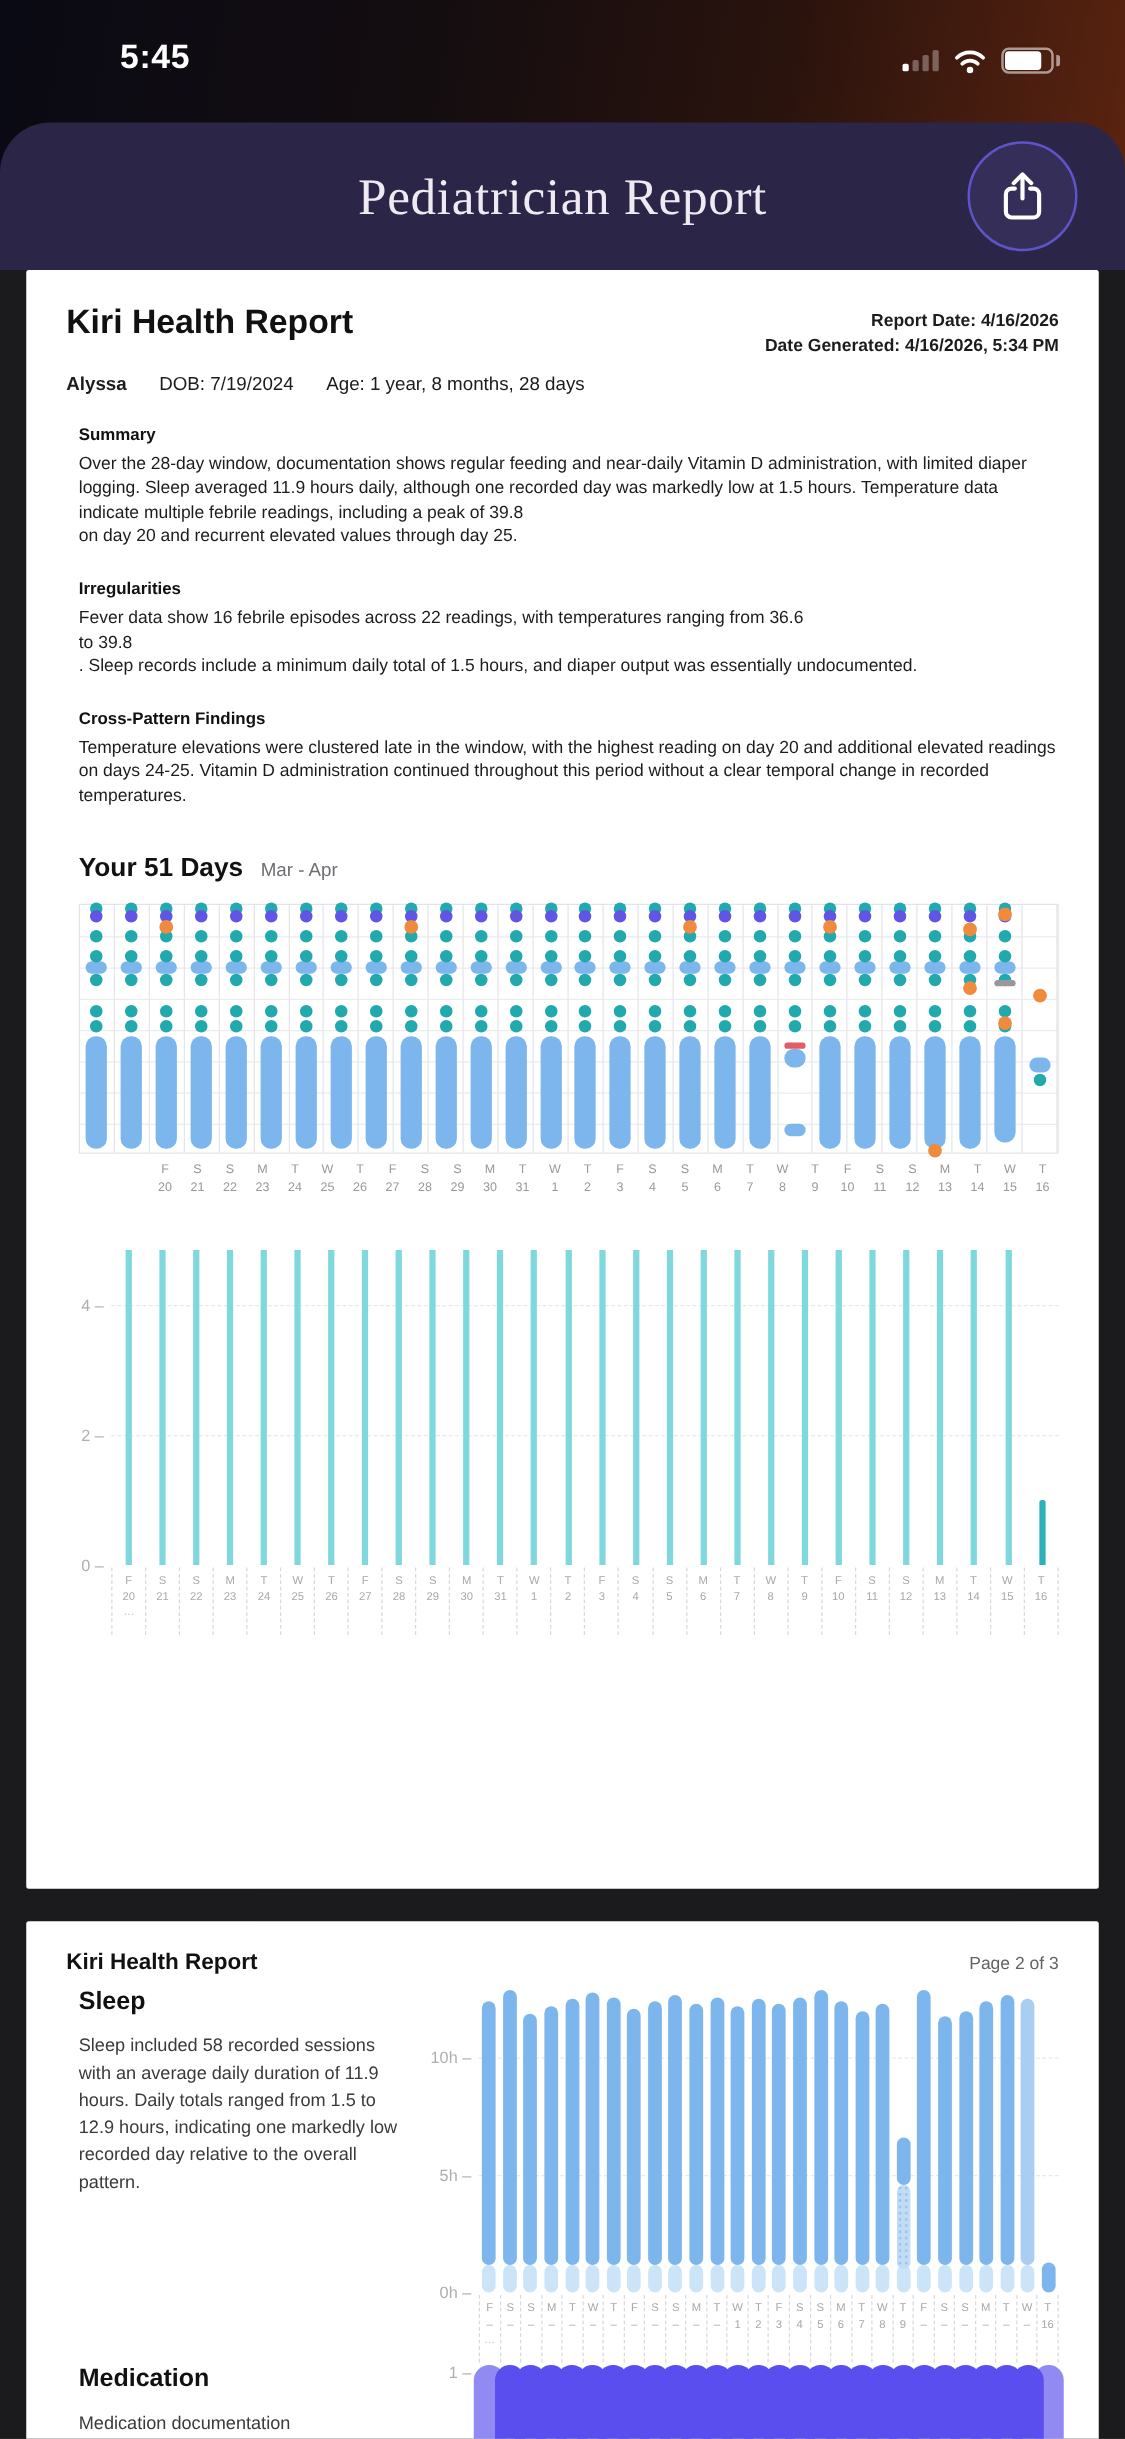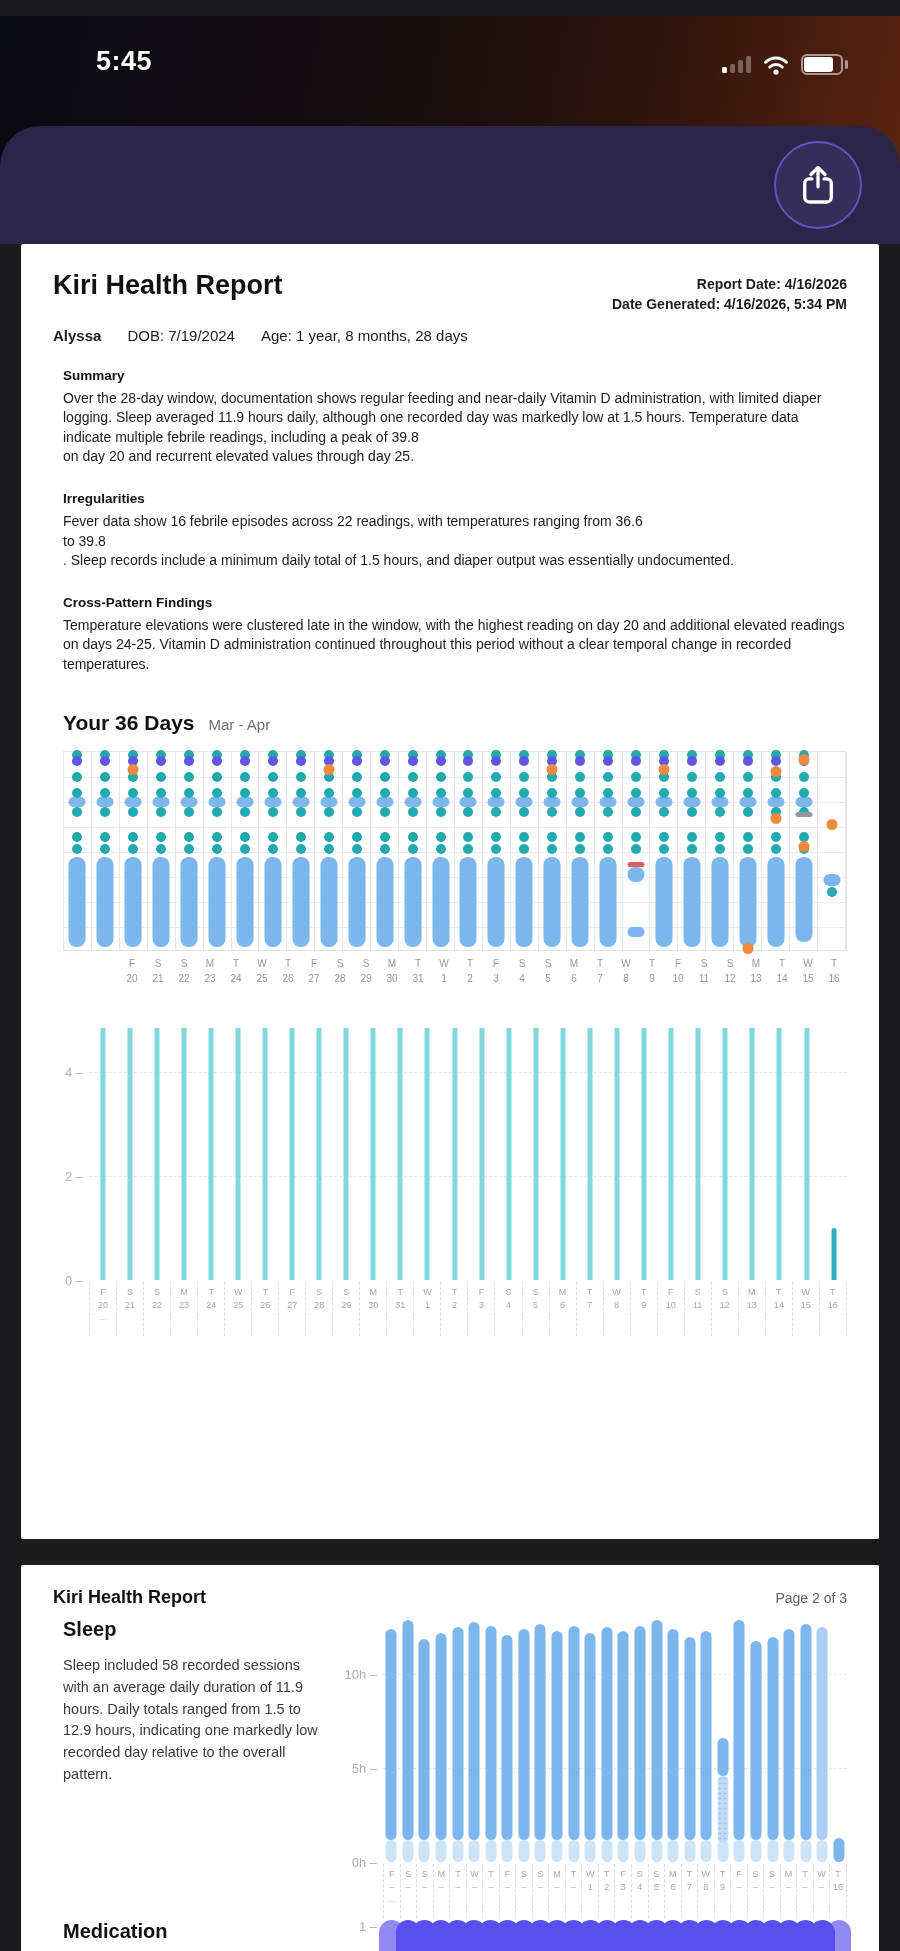--- a/index.html
+++ b/index.html
@@ -8,21 +8,21 @@
     height:1951px; overflow:hidden;
     background:#1b1b1d;
     font-family:"Liberation Sans","DejaVu Sans",sans-serif;
     -webkit-font-smoothing:antialiased;
   }
   
   .top-area{
     background:linear-gradient(100deg,#0a0a14 0%,#140d10 38%,#2a130d 68%,#5c2410 100%);
     padding-bottom:0;
   }
-  .status-bar{ height:110px; position:relative;margin-top:16px; }
+  .status-bar{ height:98px; position:relative; }
   .status-time{ position:absolute; left:96px; top:30px; color:#fff; font-size:27px; font-weight:700; letter-spacing:.5px;}
   .status-icons{ position:absolute; right:57px; top:38px; display:flex; align-items:center; gap:12px;}
   .sig{ display:flex; align-items:flex-end; gap:3px; height:17px;}
   .sig i{ display:block; width:5px; border-radius:1.5px; background:rgba(255,255,255,.32);}
   .sig i:nth-child(1){ height:6px; background:#fff;}
   .sig i:nth-child(2){ height:9px;}
   .sig i:nth-child(3){ height:13px;}
   .sig i:nth-child(4){ height:17px;}
   .batt{ position:relative; width:42px; height:21px;}
   .batt .shell{ position:absolute; inset:0; border:2px solid rgba(255,255,255,.55); border-radius:6px;}
@@ -125,20 +125,21 @@
         <circle cx="13" cy="17" r="2.6" fill="#fff"></circle>
       </svg>
       <div class="batt">
         <div class="shell"></div>
           <div class="fill"></div>
           <div class="nub"></div>
       </div>
     </div>
   </div>
   <div class="navbar">
+    <div class="nav-title">Pediatrician Report</div>
     <div class="share-btn">
       <svg width="42" height="46" viewBox="0 0 24 26">
         <path d="M12 14 V3.2" fill="none" stroke="#fff" stroke-width="1.9" stroke-linecap="round"></path>
         <path d="M8 7 L12 3 L16 7" fill="none" stroke="#fff" stroke-width="1.9" stroke-linecap="round" stroke-linejoin="round"></path>
         <path d="M8.5 9.5 H7 a2.6 2.6 0 0 0 -2.6 2.6 v8 a2.6 2.6 0 0 0 2.6 2.6 h10 a2.6 2.6 0 0 0 2.6 -2.6 v-8 a2.6 2.6 0 0 0 -2.6 -2.6 H15.5" fill="none" stroke="#fff" stroke-width="1.9" stroke-linecap="round"></path>
       </svg>
     </div>
   </div>
 </div>
 
@@ -169,21 +170,21 @@
  to 39.8
 . Sleep records include a minimum daily total of 1.5 hours, and diaper output was essentially undocumented.</p>
     </div>
     <div class="section">
       <h3>Cross-Pattern Findings</h3>
       <p>Temperature elevations were clustered late in the window, with the highest reading on day 20 and additional elevated readings on days 24-25. Vitamin D administration continued throughout this period without a clear temporal change in recorded temperatures.</p>
     </div>
 
     <div class="tl-block">
       <div class="tl-titlerow">
-        <h2>Your 36 Days</h2>
+        <h2>Your 51 Days</h2>
         <span class="tl-sub">Mar - Apr</span>
       </div>
       <div class="tl-wrap">
         <div class="tl-plot" id="tl-plot">
             <div class="tl-hline" style="top: 25px;"></div>
             <div class="tl-hline" style="top: 50px;"></div>
             <div class="tl-hline" style="top: 75px;"></div>
             <div class="tl-hline" style="top: 100px;"></div>
             <div class="tl-hline" style="top: 125px;"></div>
             <div class="tl-hline" style="top: 150px;"></div>

